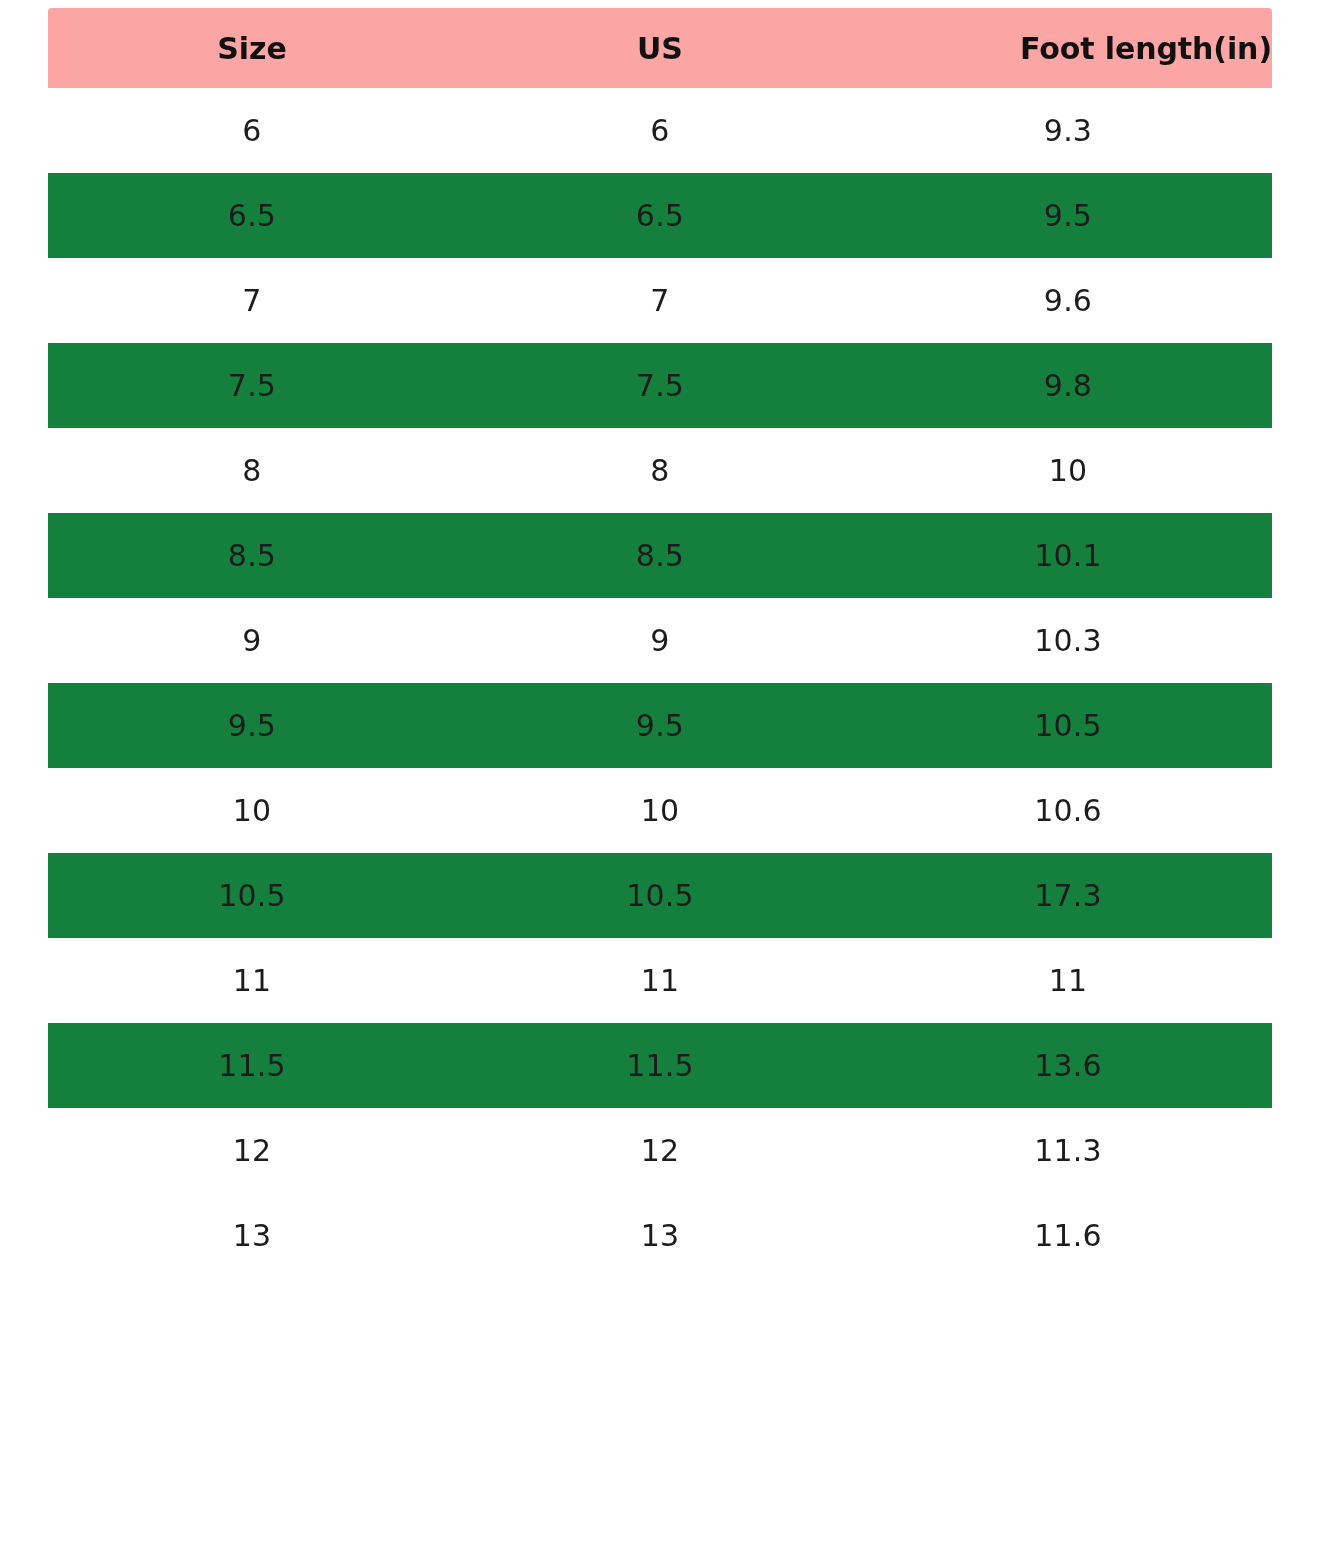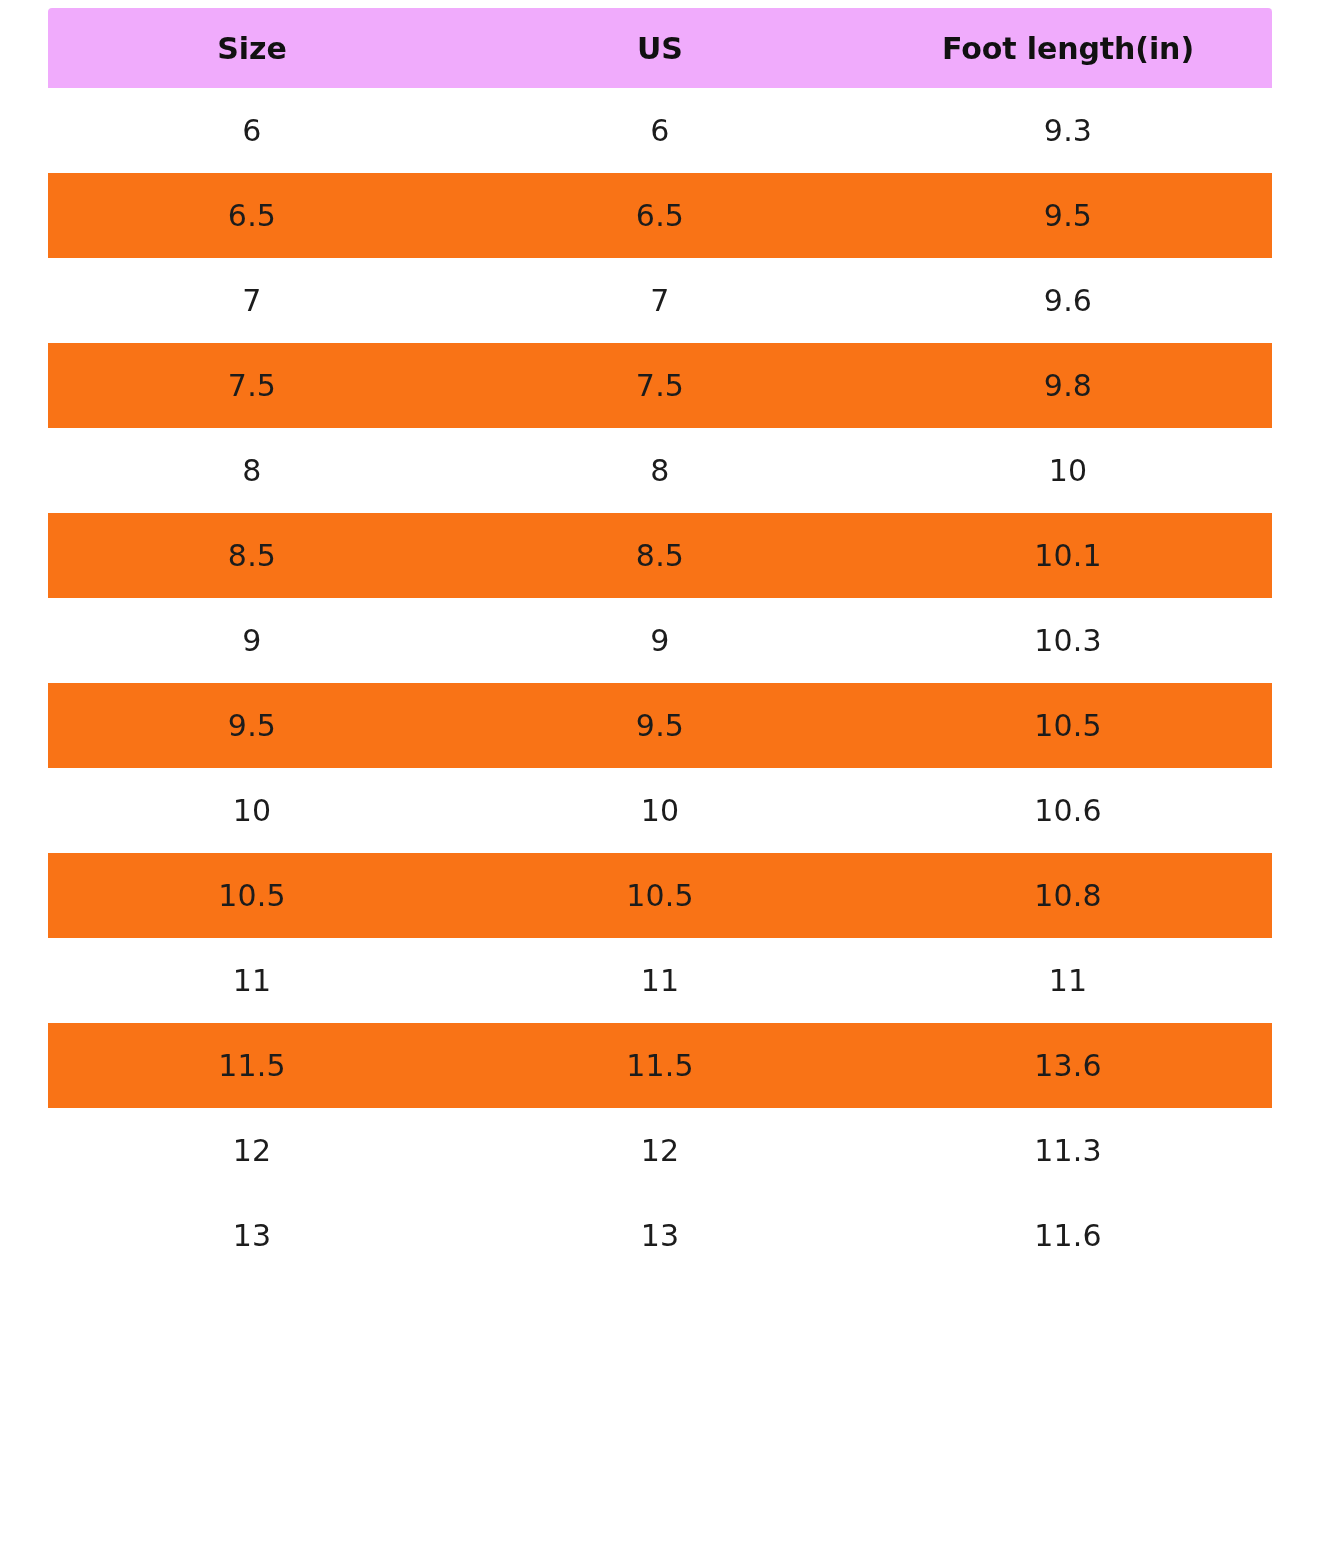--- a/index.html
+++ b/index.html
@@ -21,43 +21,43 @@
     padding-top: 8px;
   }
 
   .table {
     width: 1224px;
     border-collapse: collapse;
     table-layout: fixed;
   }
 
   .thead-row {
-    background: #f0abfc;
+    background: #fca5a5;
     height: 80px;
   }
 
   .thead-row th {
     font-weight: bold;
     font-size: 30px;
     color: #111111;
     text-align: center;
     vertical-align: middle;
     letter-spacing: -0.1px;
   }
 
   .thead-row th:first-child  { border-top-left-radius: 4px; }
-  .thead-row th:last-child   { border-top-right-radius: 4px; }
+  .thead-row th:last-child   { border-top-right-radius: 4px; text-align: right; }
 
   .col-size { width: 408px; }
   .col-us   { width: 408px; }
   .col-foot { width: 408px; }
 
   .data-row { height: 85px; }
   .data-row.odd  { background: #ffffff; }
-  .data-row.even { background: #f97316; }
+  .data-row.even { background: #15803d; }
 
   .data-row td {
     font-size: 30px;
     font-weight: 400;
     color: #1c1c1c;
     text-align: center;
     vertical-align: middle;
     letter-spacing: 0.2px;
   }
 </style>
@@ -120,21 +120,21 @@
           <td>10.5</td>
         </tr>
         <tr class="data-row odd">
           <td>10</td>
           <td>10</td>
           <td>10.6</td>
         </tr>
         <tr class="data-row even">
           <td>10.5</td>
           <td>10.5</td>
-          <td>10.8</td>
+          <td>17.3</td>
         </tr>
         <tr class="data-row odd">
           <td>11</td>
           <td>11</td>
           <td>11</td>
         </tr>
         <tr class="data-row even">
           <td>11.5</td>
           <td>11.5</td>
           <td>13.6</td>

